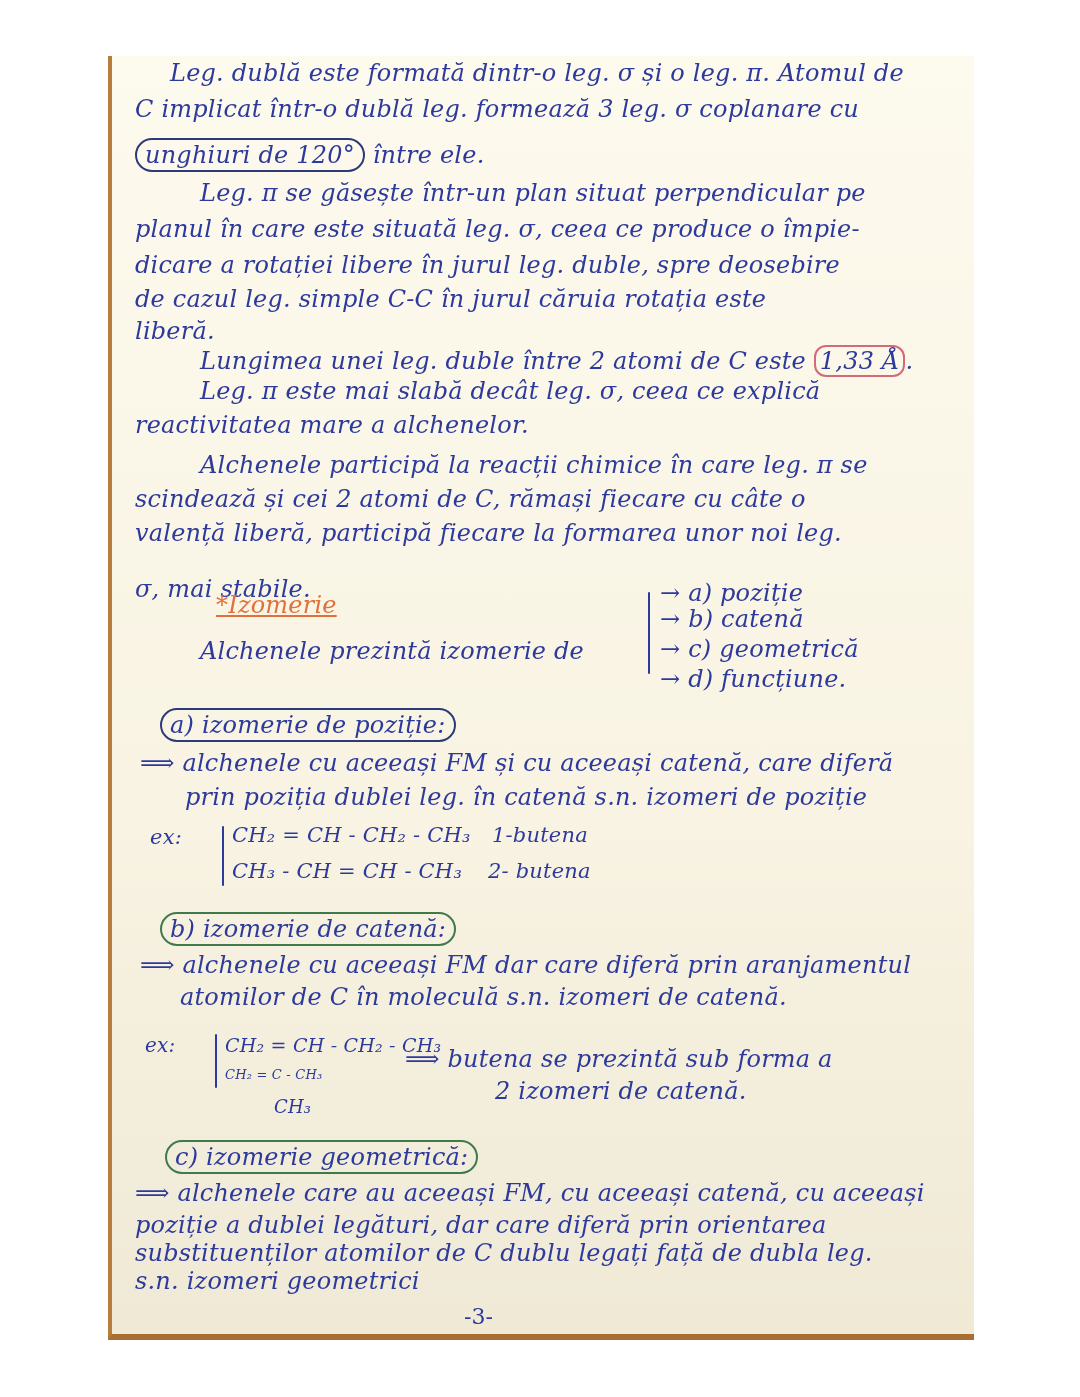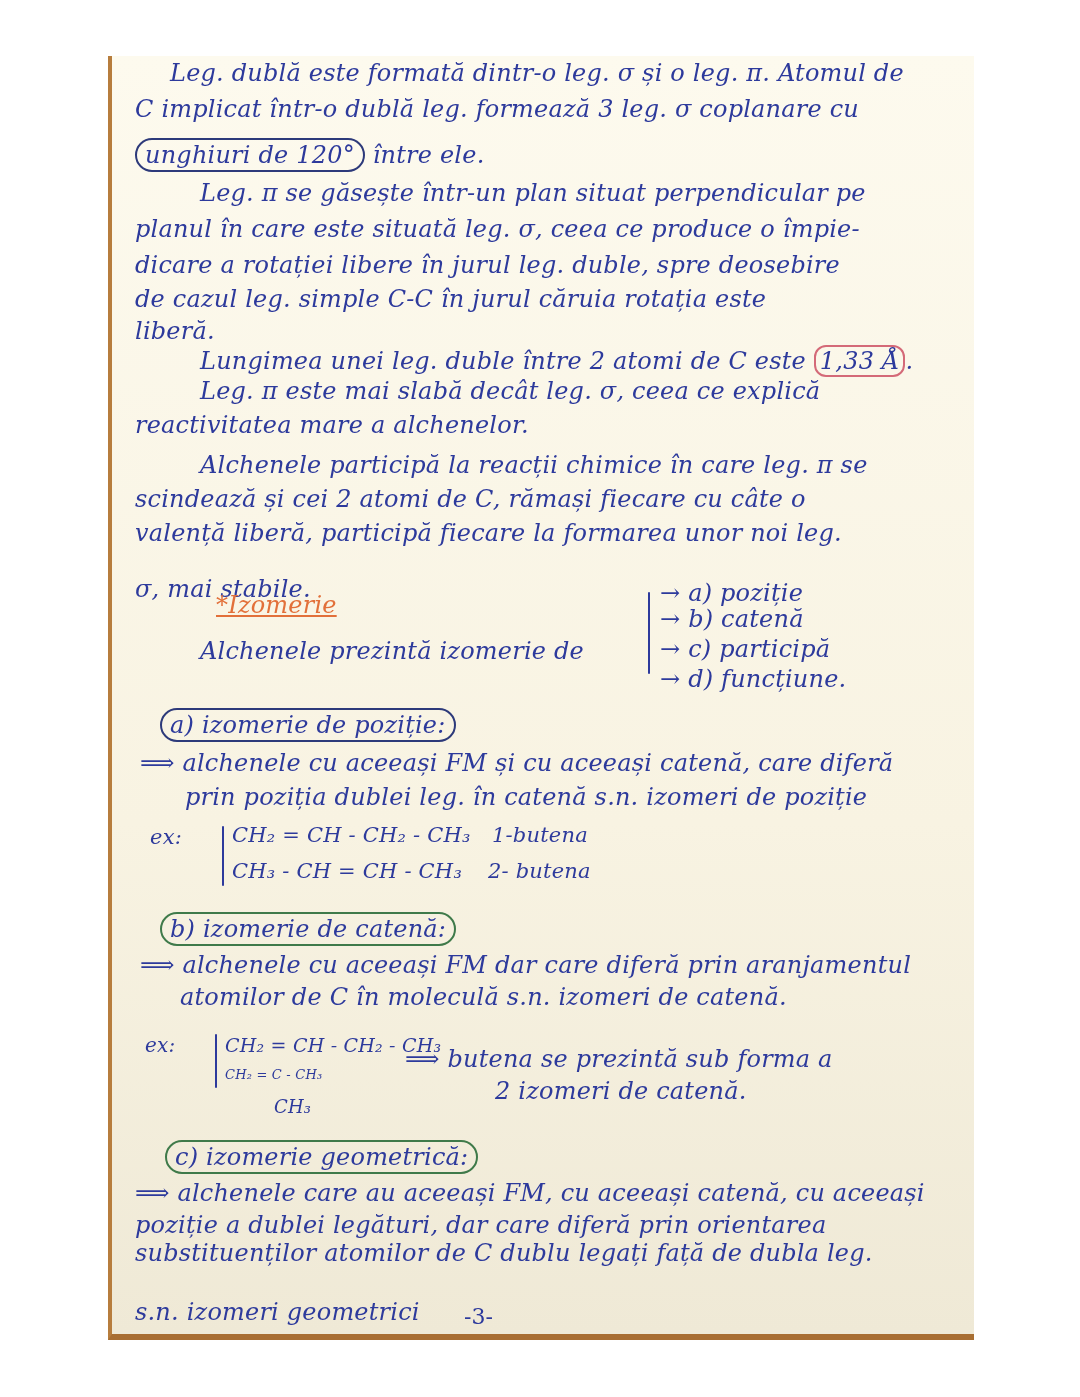--- a/index.html
+++ b/index.html
@@ -58,21 +58,21 @@
 <div class="line ink" style="left:200px;top:450px;">Alchenele participă la reacții chimice în care leg. π se</div>
 <div class="line ink" style="left:135px;top:484px;">scindează și cei 2 atomi de C, rămași fiecare cu câte o</div>
 <div class="line ink" style="left:135px;top:518px;">valență liberă, participă fiecare la formarea unor noi leg.</div>
 <div class="line ink" style="left:135px;top:548px;margin-top:26px;">σ, mai stabile.</div>
 
 <div class="line orange" style="left:216px;top:590px;font-style:italic;">*Izomerie</div>
 <div class="line ink" style="left:200px;top:636px;">Alchenele prezintă izomerie de</div>
 <div class="brace" style="left:648px;top:592px;height:82px;"></div>
 <div class="line ink" style="left:660px;top:578px;">→ <span>a) poziție</span></div>
 <div class="line ink" style="left:660px;top:604px;">→ <span>b) catenă</span></div>
-<div class="line ink" style="left:660px;top:634px;">→ <span>c) participă</span></div>
+<div class="line ink" style="left:660px;top:634px;">→ <span>c) geometrică</span></div>
 <div class="line ink" style="left:660px;top:664px;">→ <span>d) funcțiune.</span></div>
 
 <div class="line ink" style="left:160px;top:708px;">
   <span class="cloud">a) izomerie de poziție:</span>
 </div>
 <div class="line ink" style="left:140px;top:748px;">⟹ alchenele cu aceeași FM și cu aceeași catenă, care diferă</div>
 <div class="line ink" style="left:185px;top:782px;">prin poziția dublei leg. în catenă s.n. izomeri de poziție</div>
 <div class="line ink" style="left:150px;top:822px;font-size:21px;">ex:</div>
 <div class="brace" style="left:222px;top:826px;height:60px;"></div>
 <div class="line ink" style="left:232px;top:820px;font-size:21px;">CH₂ = CH - CH₂ - CH₃</div>
@@ -92,15 +92,15 @@
 <div class="line ink" style="left:274px;top:1092px;font-size:18px;">CH₃</div>
 <div class="line ink" style="left:405px;top:1044px;">⟹ butena se prezintă sub forma a</div>
 <div class="line ink" style="left:495px;top:1076px;">2 izomeri de catenă.</div>
 
 <div class="line ink" style="left:165px;top:1140px;">
   <span class="cloud cloud-green">c) izomerie geometrică:</span>
 </div>
 <div class="line ink" style="left:135px;top:1178px;">⟹ alchenele care au aceeași FM, cu aceeași catenă, cu aceeași</div>
 <div class="line ink" style="left:135px;top:1210px;">poziție a dublei legături, dar care diferă prin orientarea</div>
 <div class="line ink" style="left:135px;top:1238px;font-style:italic;">substituenților atomilor de C dublu legați față de dubla leg.</div>
-<div class="line ink" style="left:135px;top:1266px;margin-top:31px;">s.n. izomeri geometrici</div>
+<div class="line ink" style="left:135px;top:1266px;">s.n. izomeri geometrici</div>
 
 <div class="pagenum" style="left:464px;top:1304px;">-3-</div>
 
 </body></html>

